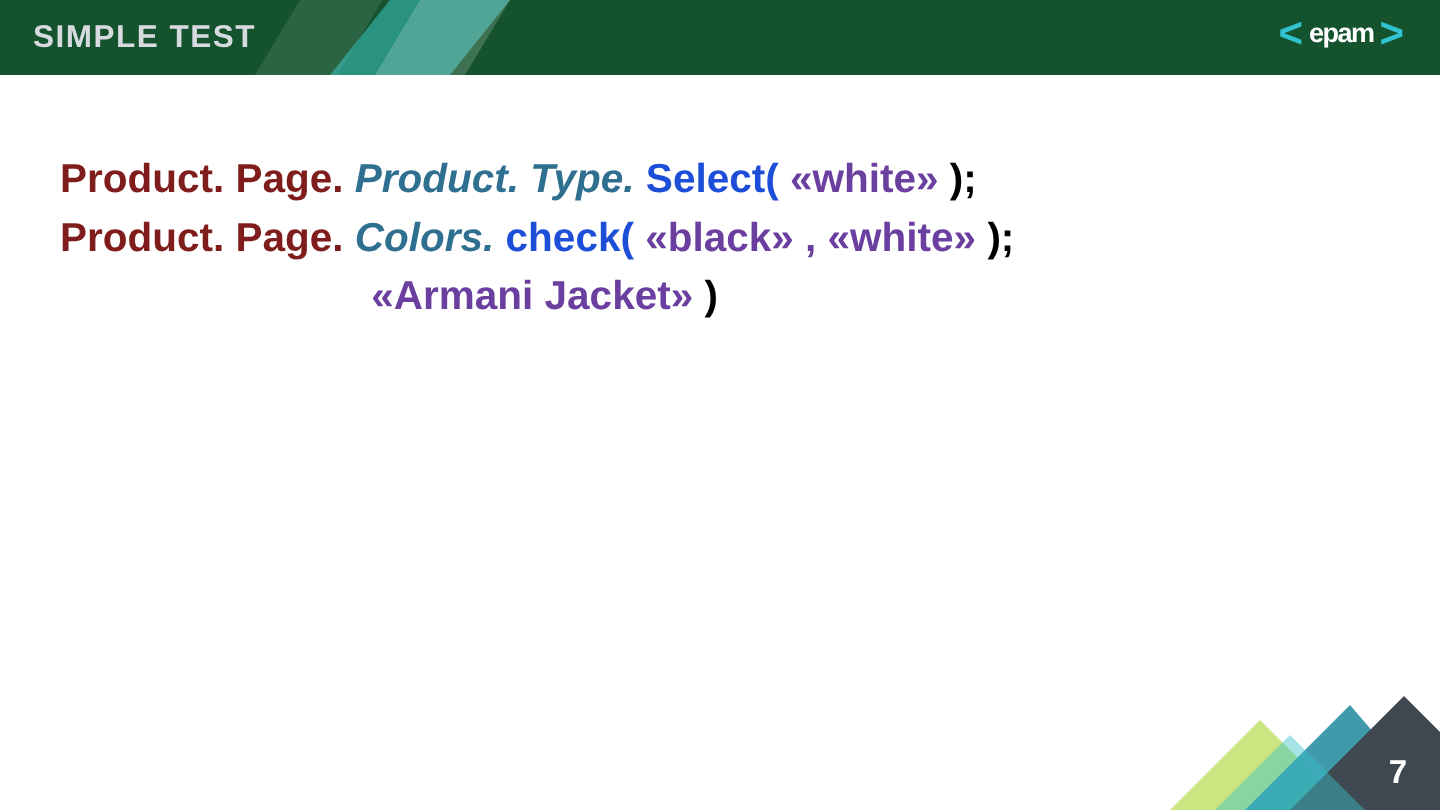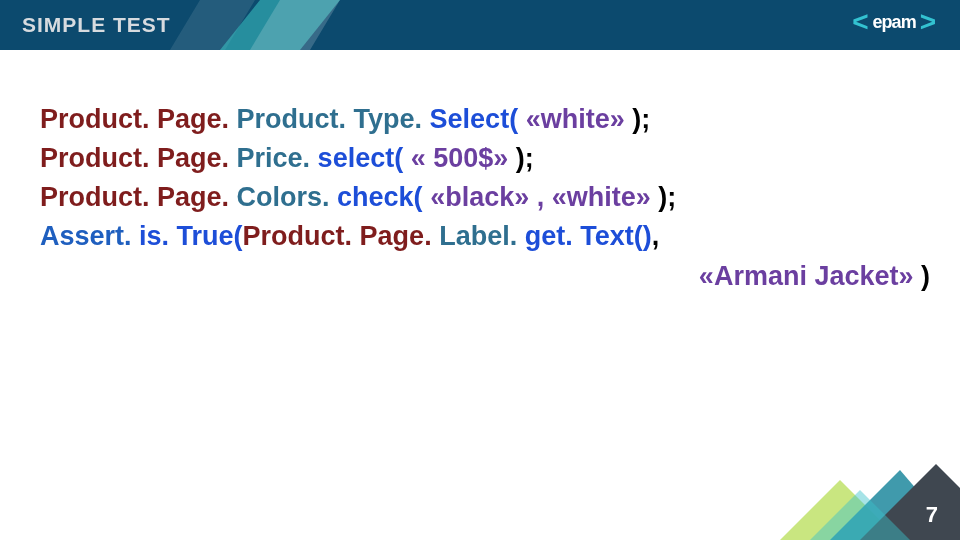--- a/index.html
+++ b/index.html
@@ -2,21 +2,21 @@
 <html><head>
 <meta charset="utf-8">
 <style>
   * { margin: 0; padding: 0; box-sizing: border-box; }
   html, body { width: 960px; height: 540px; overflow: hidden; font-family: "Segoe UI", Arial, sans-serif; background: #fff; position: relative; }
 
   
   .header {
     position: relative;
     height: 50px;
-    background: #0c4a6e;
+    background: #14532d;
     display: flex;
     align-items: center;
   }
   .header-title {
     color: #d7dbdf;
     font-weight: 800;
     font-size: 21px;
     letter-spacing: 1px;
     padding-left: 22px;
     z-index: 2;
@@ -46,25 +46,25 @@
   }
   .line {
     font-size: 27px;
     font-weight: 700;
     line-height: 1.45;
     color: #000;
     white-space: pre;
   }
   .line .t-page   { color: #7f1d1d; }
   .line .t-black  { color: #000; }
-  .line .t-teal   { color: #2f6f8f; }
+  .line .t-teal   { color: #2f6f8f; font-style: italic; }
   .line .t-green  { color: #1d4ed8; }
   .line .t-purple { color: #6b3fa0; }
   .line .t-blue   { color: #1f5fbf; }
-  .indent { padding-left: 200px; text-align: right; }
+  .indent { padding-left: 200px; }
 
   
   .corner {
     position: absolute;
     right: 0;
     bottom: 0;
     width: 220px;
     height: 80px;
     pointer-events: none;
   }
@@ -90,23 +90,21 @@
   <div class="header-title">SIMPLE TEST</div>
   <div class="logo">
     <span class="bracket">&lt;</span>
     <span class="word">epam</span>
     <span class="bracket">&gt;</span>
   </div>
 </div>
 
 <div class="content">
   <div class="line"><span class="t-page">Product. Page.</span><span class="t-teal"> Product. Type.</span><span class="t-green"> Select(</span><span class="t-purple"> «white» </span><span class="t-black">);</span></div>
-  <div class="line"><span class="t-page">Product. Page.</span><span class="t-teal"> Price.</span><span class="t-green"> select(</span><span class="t-purple"> « 500$» </span><span class="t-black">);</span></div>
   <div class="line"><span class="t-page">Product. Page.</span><span class="t-teal"> Colors.</span><span class="t-green"> check(</span><span class="t-purple"> «black» , «white» </span><span class="t-black">);</span></div>
-  <div class="line"><span class="t-blue">Assert.</span><span class="t-green"> is. True(</span><span class="t-page">Product. Page.</span><span class="t-teal"> Label.</span><span class="t-green"> get. Text()</span><span class="t-black">,</span></div>
   <div class="line indent"><span class="t-purple"> «Armani Jacket» </span><span class="t-black">)</span></div>
 </div>
 
 <svg class="corner" viewBox="0 0 220 80" preserveAspectRatio="none">
   <polygon points="40,80 100,20 160,80" fill="#bfe26a" opacity="0.85"></polygon>
   <polygon points="90,80 160,10 220,80" fill="#2b8fa3" opacity="0.9"></polygon>
   <polygon points="120,80 196,4 220,28 220,80" fill="#3f4750"></polygon>
   <polygon points="70,80 120,30 170,80" fill="#39c1c9" opacity="0.45"></polygon>
 </svg>
 <div class="page-num">7</div>

